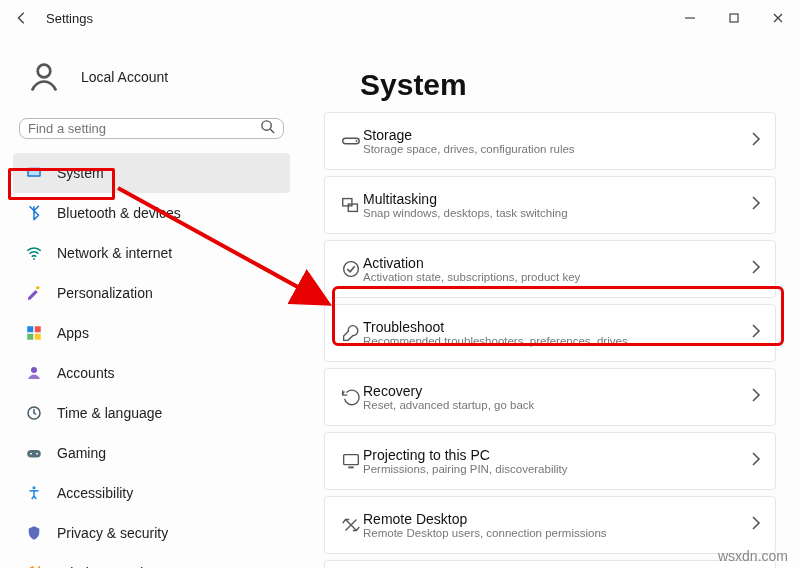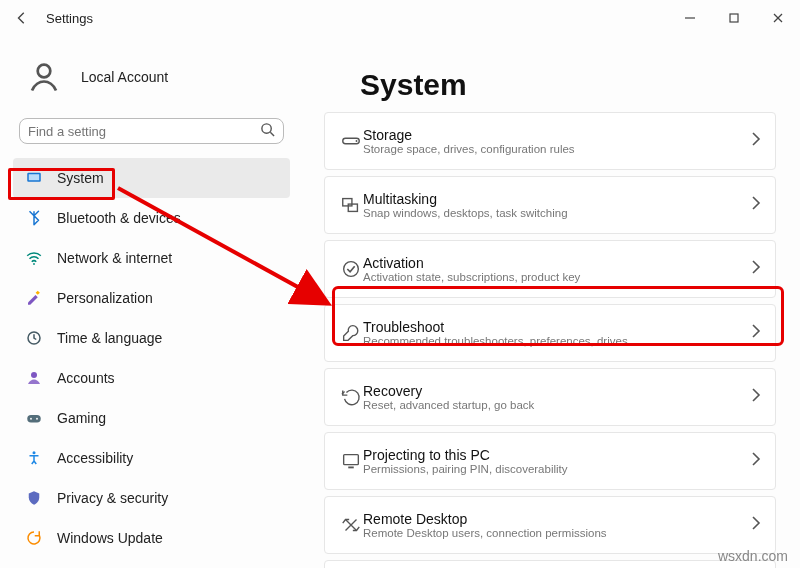--- a/index.html
+++ b/index.html
@@ -125,34 +125,45 @@
               <svg viewBox="0 0 24 24">
                 <path d="M4 18l10-10 3 3-10 10H4v-3z" fill="#7e57c2"></path>
                 <rect x="15" y="3" width="4" height="4" transform="rotate(45 17 5)" fill="#ffb300"></rect>
               </svg>
             </span>
           <span>Personalization</span>
         </div>
         <div class="nav-item">
           <span class="nav-icon">
               <svg viewBox="0 0 24 24">
+                <rect x="3" y="3" width="8" height="8" fill="#1e88e5"></rect>
+                <rect x="13" y="3" width="8" height="8" fill="#ef5350"></rect>
+                <rect x="3" y="13" width="8" height="8" fill="#66bb6a"></rect>
+                <rect x="13" y="13" width="8" height="8" fill="#ffca28"></rect>
+              </svg>
+            </span>
+          <span>Apps</span>
+        </div>
+        <div class="nav-item">
+          <span class="nav-icon">
+              <svg viewBox="0 0 24 24">
+                <circle cx="12" cy="8" r="4" fill="#7e57c2"></circle>
+                <path d="M4 20c1.5-4 5-6 8-6s6.5 2 8 6" fill="#9575cd"></path>
+              </svg>
+            </span>
+          <span>Accounts</span>
+        </div>
+        <div class="nav-item">
+          <span class="nav-icon">
+              <svg viewBox="0 0 24 24">
                 <circle cx="12" cy="12" r="8" stroke="#455a64" stroke-width="2" fill="none"></circle>
                 <path d="M12 7v5l3 2" stroke="#455a64" stroke-width="2" fill="none"></path>
               </svg>
             </span>
           <span>Time &amp; language</span>
-        </div>
-        <div class="nav-item">
-          <span class="nav-icon">
-              <svg viewBox="0 0 24 24">
-                <circle cx="12" cy="8" r="4" fill="#7e57c2"></circle>
-                <path d="M4 20c1.5-4 5-6 8-6s6.5 2 8 6" fill="#9575cd"></path>
-              </svg>
-            </span>
-          <span>Accounts</span>
         </div>
         <div class="nav-item">
           <span class="nav-icon">
               <svg viewBox="0 0 24 24">
                 <rect x="3" y="8" width="18" height="10" rx="5" fill="#546e7a"></rect>
                 <circle cx="8" cy="13" r="1.2" fill="#fff"></circle>
                 <circle cx="16" cy="13" r="1.2" fill="#fff"></circle>
               </svg>
             </span>
           <span>Gaming</span>

